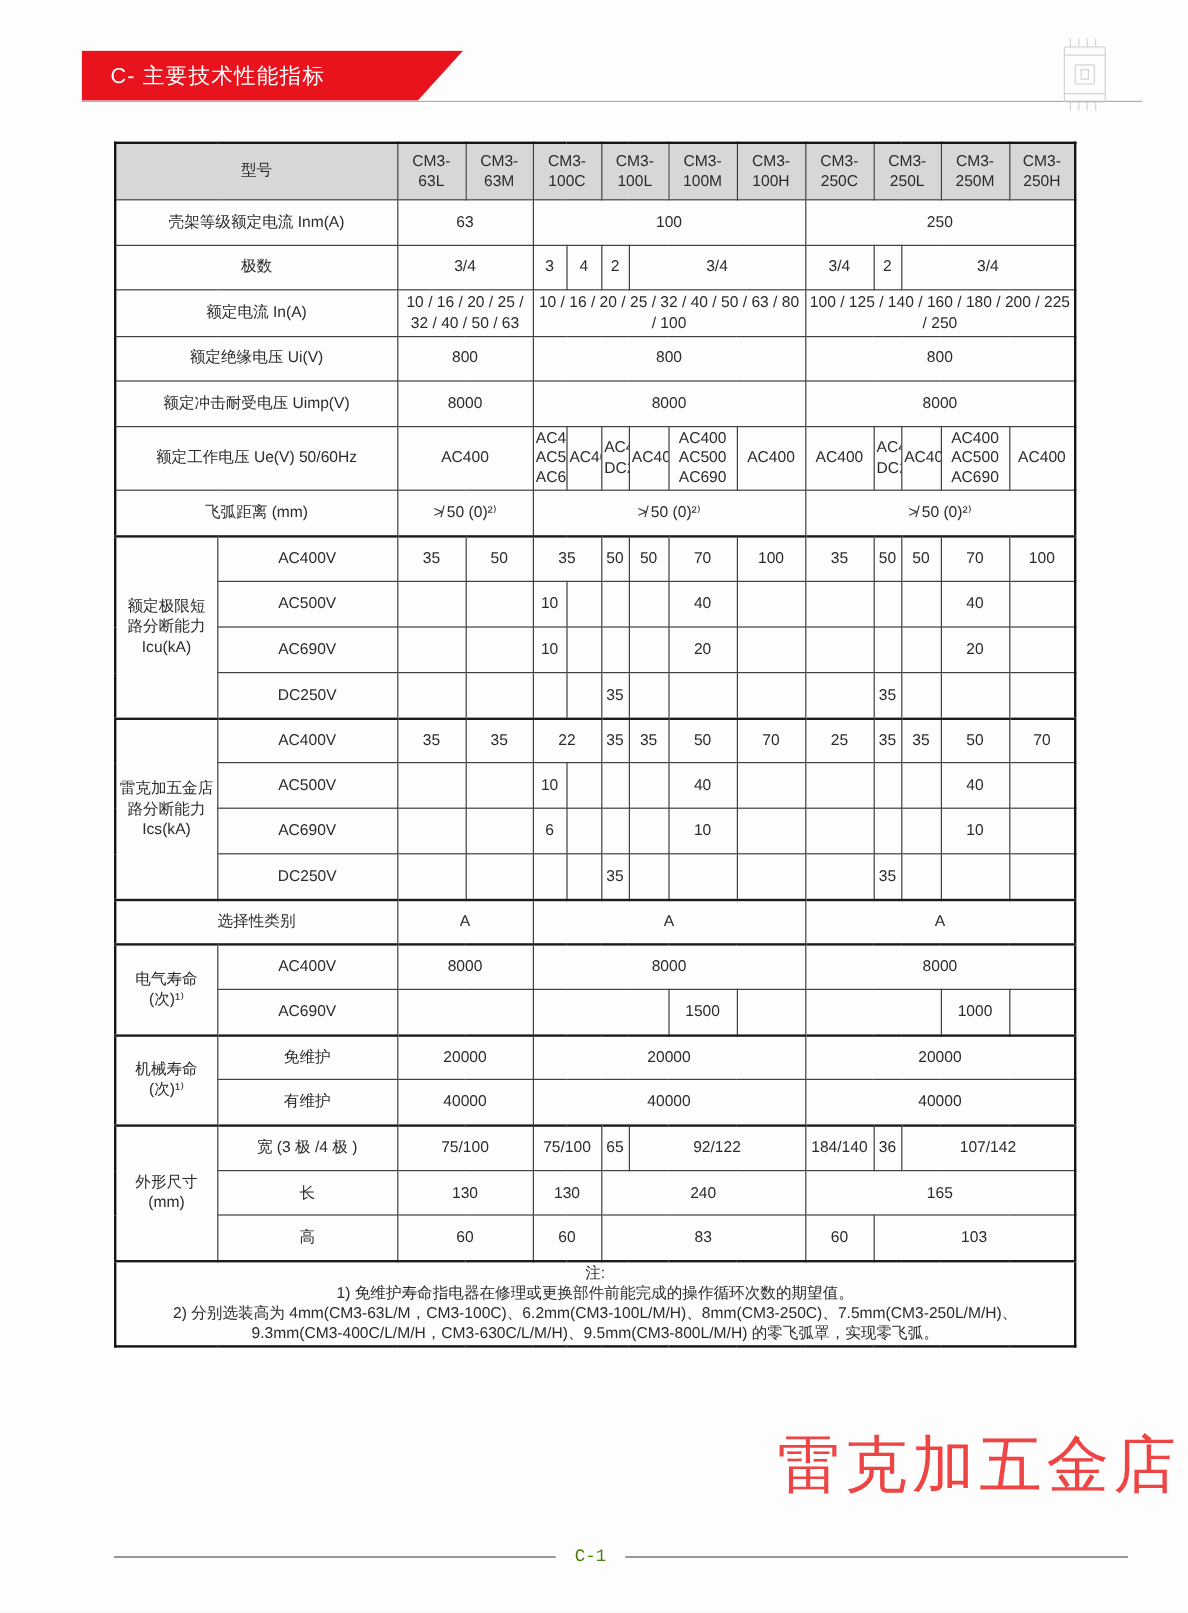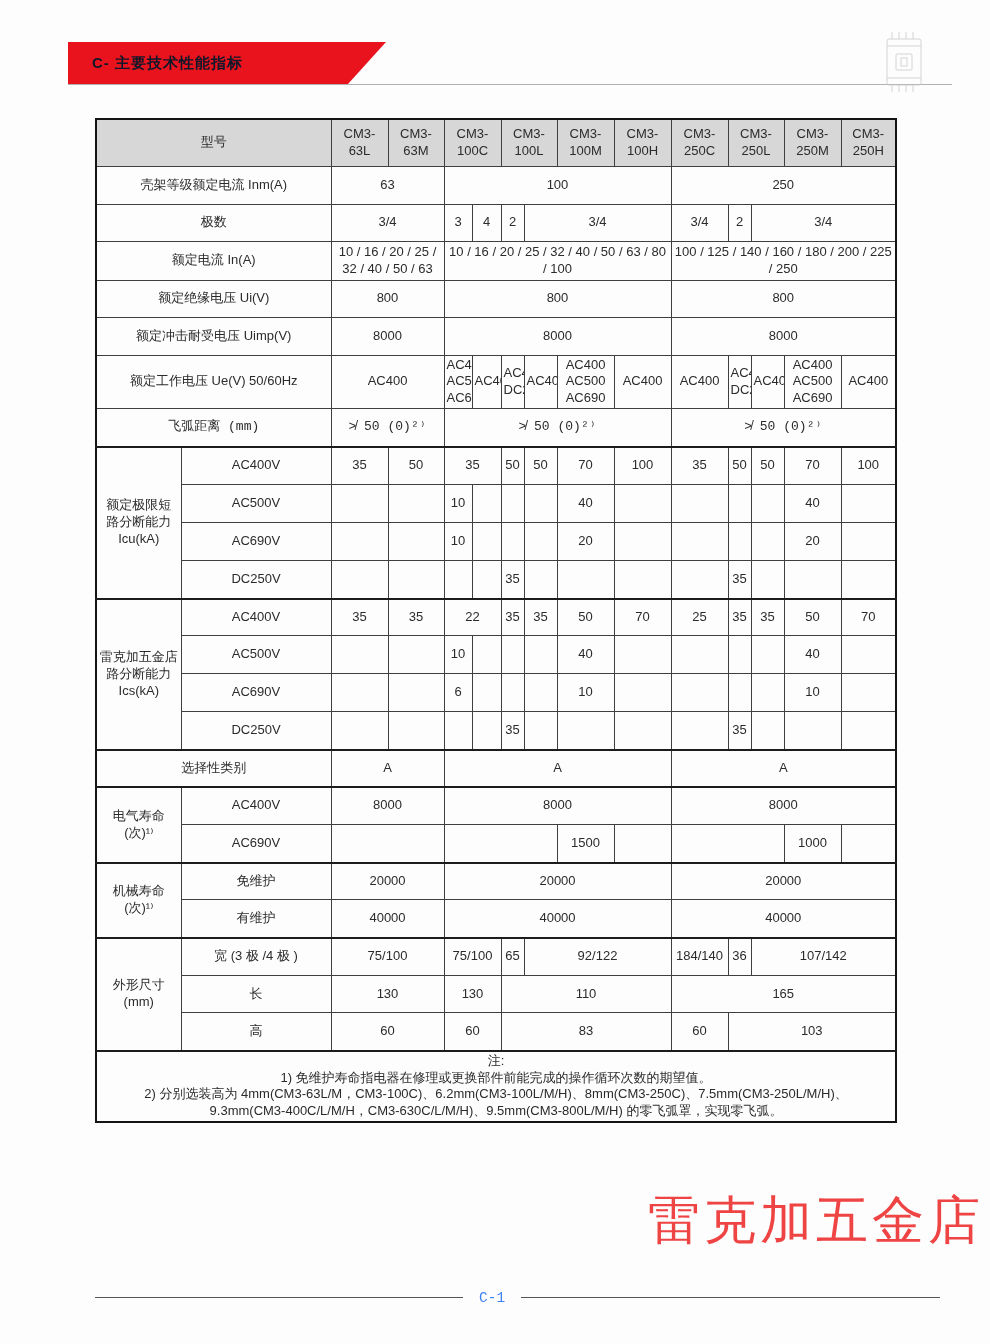--- a/index.html
+++ b/index.html
@@ -9,21 +9,21 @@
     font-family:"Liberation Sans","DejaVu Sans",sans-serif;color:#2b2b2b;
   }
   
   .banner{
     position:absolute;left:68px;top:42px;width:318px;height:42px;
     background:#e8131d;
     clip-path:polygon(0 0,100% 0,calc(100% - 38px) 100%,0 100%);
     display:flex;align-items:center;
   }
   .banner span{
-    color:#0f172a;font-size:15px;font-weight:bold;padding-left:24px;letter-spacing:1px;
+    color:#ffffff;font-size:18px;font-weight:normal;padding-left:24px;letter-spacing:1px;
   }
   .banner-rule{
     position:absolute;left:68px;top:84px;width:884px;height:1px;background:#b0b0b0;
   }
   
   .breaker{position:absolute;left:884px;top:30px;width:40px;height:64px;opacity:.75;}
   
   .tblwrap{position:absolute;left:95px;top:118px;width:800px;}
   table.spec{
     width:800px;table-layout:fixed;border-collapse:collapse;
@@ -45,21 +45,21 @@
     text-align:left;font-size:11.5px;line-height:1.6;padding:5px 10px;color:#222;
   }
   
   .footer-rule{
     position:absolute;left:95px;top:1290px;width:845px;height:15px;
     border-bottom:0;text-align:center;
   }
   .footer-rule .line{position:absolute;left:0;top:7px;width:100%;height:1px;background:#555;}
   .footer-rule .pnum{
     position:absolute;left:368px;top:0;background:#fdfdfd;padding:0 16px;
-    font-size:14.5px;color:#3b82f6;font-family:"Liberation Mono","DejaVu Sans Mono",monospace;
+    font-size:14.5px;color:#4d7c0f;font-family:"Liberation Mono","DejaVu Sans Mono",monospace;
   }
   .watermark{
     position:absolute;right:6px;top:1186px;z-index:3;
     font-family:"Liberation Serif","DejaVu Serif",serif;
     font-size:52px;color:#ef4444;letter-spacing:4px;white-space:nowrap;
   }
 </style>
 </head>
 <body>
 
@@ -180,21 +180,21 @@
             <td>AC400</td>
             <td>AC400</td>
             <td class="tiny">AC400
 DC250</td>
             <td class="tiny">AC400</td>
             <td>AC400
 AC500
 AC690</td>
             <td>AC400</td>
           </tr>
-          <tr style="height: 38px; font-family: Liberation Mono, monospace;">
+          <tr style="height: 38px;">
             <td colspan="2" class="lbl">飞弧距离 (mm)</td>
             <td colspan="2">≯ 50 (0)²⁾</td>
             <td colspan="6">≯ 50 (0)²⁾</td>
             <td colspan="5">≯ 50 (0)²⁾</td>
           </tr>
           <tr class="sep" style="height: 38px;">
             <td rowspan="4" class="sec">额定极限短
 路分断能力
 Icu(kA)</td>
             <td class="sub">AC400V</td>
@@ -372,21 +372,21 @@
             <td>65</td>
             <td colspan="3">92/122</td>
             <td>184/140</td>
             <td>36</td>
             <td colspan="3">107/142</td>
           </tr>
           <tr style="height: 37px;">
             <td class="sub">长</td>
             <td colspan="2">130</td>
             <td colspan="2">130</td>
-            <td colspan="4">110</td>
+            <td colspan="4">240</td>
             <td colspan="5">165</td>
           </tr>
           <tr style="height: 38px;">
             <td class="sub">高</td>
             <td colspan="2">60</td>
             <td colspan="2">60</td>
             <td colspan="4">83</td>
             <td>60</td>
             <td colspan="4">103</td>
           </tr>

